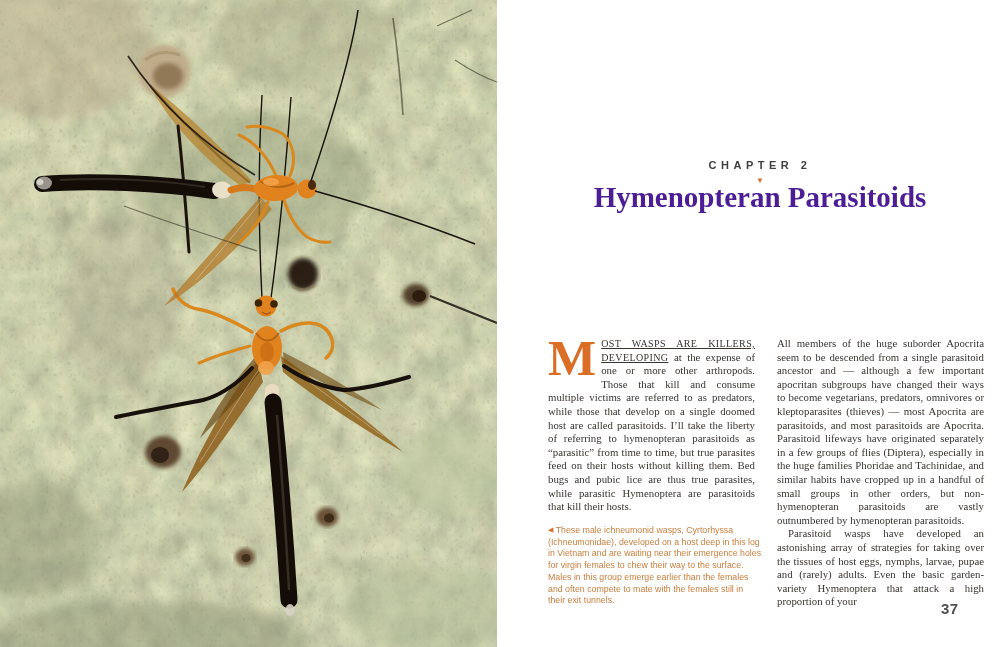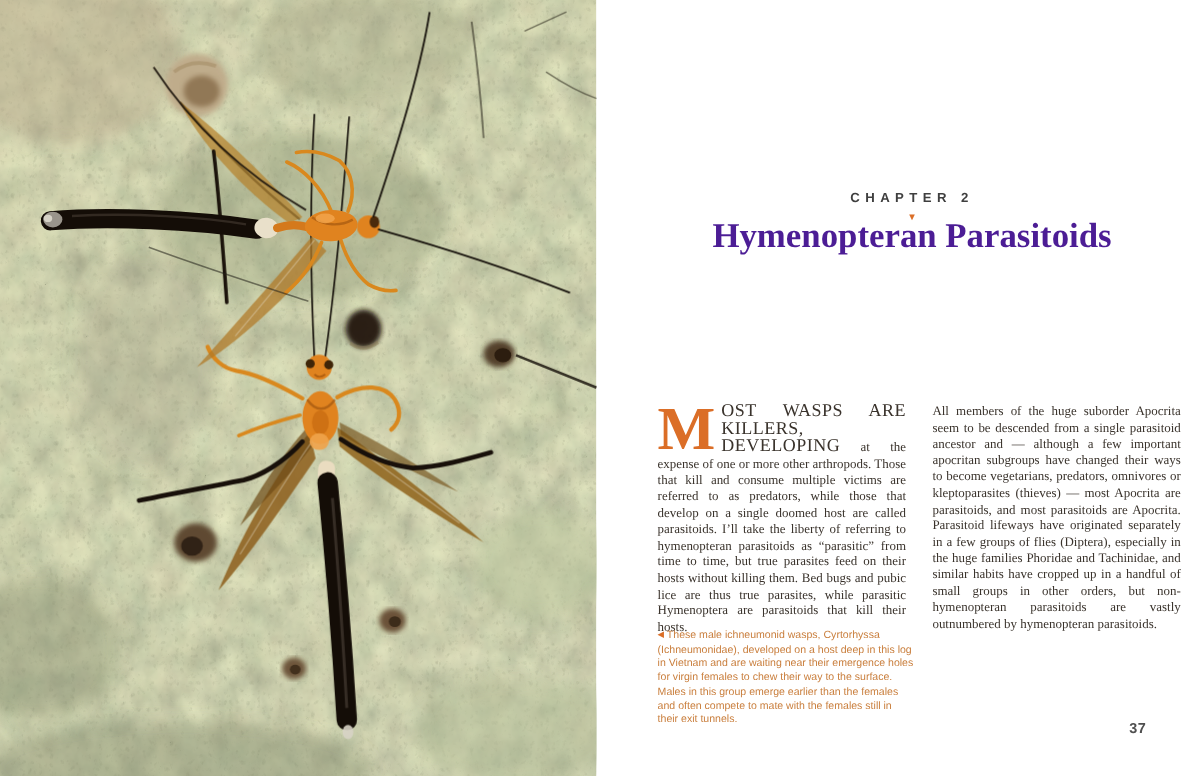--- a/index.html
+++ b/index.html
@@ -19,30 +19,30 @@
          line-height:34px;color:#4c1d95;margin:0;}
 
   .col{position:absolute;top:337px;width:207px;font-size:10.8px;line-height:13.6px;
        color:#3A332C;text-align:justify;}
   .col p{margin:0;}
   .col1{left:51px;}
   .col2{left:280px;}
   .indent{text-indent:11px;}
   .dropcap{float:left;font-family:"Liberation Serif",serif;font-weight:600;
            font-size:51px;line-height:40px;color:#DB6E27;margin:1px 5px 0 0;}
-  .sc{text-transform:uppercase;font-size:15px;letter-spacing:0.4px;}
+  .sc{text-transform:uppercase;font-size:10px;letter-spacing:0.4px;text-decoration:underline;}
 
   .caption{position:absolute;left:51px;top:524px;width:214px;
            font-family:"Liberation Sans",sans-serif;font-size:8.8px;line-height:11.7px;
            color:#C97E3C;text-align:left;}
   .caption .mk{color:#DB6E27;font-size:7px;vertical-align:1px;}
   .caption .sp{}
 
   .folio{position:absolute;left:444px;top:600px;font-family:"Liberation Sans",sans-serif;
-         font-size:12px;font-weight:bold;color:#4F4F4F;letter-spacing:0.5px;}
+         font-size:15px;font-weight:bold;color:#4F4F4F;letter-spacing:0.5px;}
 </style>
 </head>
 <body>
 
 <div class="spread">
 
   <figure class="photo">
     <svg viewBox="0 0 497 647" width="497" height="647" role="img">
       <defs>
         <linearGradient id="bgg" x1="0" y1="0" x2="0.7" y2="1">
@@ -173,19 +173,20 @@
 
     <h1 class="title"><span>Hymenopteran Parasitoids</span><br>
       </h1>
 
     <div class="col col1">
       <p><span class="dropcap">M</span><span class="sc">ost wasps are killers, developing</span> <span>at the expense of one or more other arthropods. Those that kill and consume multiple victims are referred to as predators, while those that develop on a single doomed host are called parasitoids. I’ll take the liberty of referring to hymenopteran parasitoids as “parasitic” from time to time, but true parasites feed on their hosts without killing them. Bed bugs and pubic lice are thus true parasites, while parasitic Hymenoptera are parasitoids that kill their hosts.</span></p>
     </div>
 
     <div class="col col2">
       <p>All members of the huge suborder Apocrita seem to be descended from a single parasitoid ancestor and — although a few important apocritan subgroups have changed their ways to become vegetarians, predators, omnivores or kleptoparasites (thieves) — most Apocrita are parasitoids, and most parasitoids are Apocrita. Parasitoid lifeways have originated separately in a few groups of flies (Diptera), especially in the huge families Phoridae and Tachinidae, and similar habits have cropped up in a handful of small groups in other orders, but non-hymenopteran parasitoids are vastly outnumbered by hymenopteran parasitoids.</p>
+      <p class="indent">Parasitoid wasps have developed an astonishing array of strategies for taking over the tissues of host eggs, nymphs, larvae, pupae and (rarely) adults. Even the basic garden-variety Hymenoptera that attack a high proportion of your</p>
     </div>
 
     <div class="caption"><span class="mk">◀</span><span> These male ichneumonid wasps, </span><span class="sp">Cyrtorhyssa</span><span> (Ichneumonidae), developed on a host deep in this log in Vietnam and are waiting near their emergence holes for virgin females to chew their way to the surface. Males in this group emerge earlier than the females and often compete to mate with the females still in their exit tunnels.</span></div>
 
     <div class="folio">37</div>
   </div>
 </div>
 
 </body></html>

